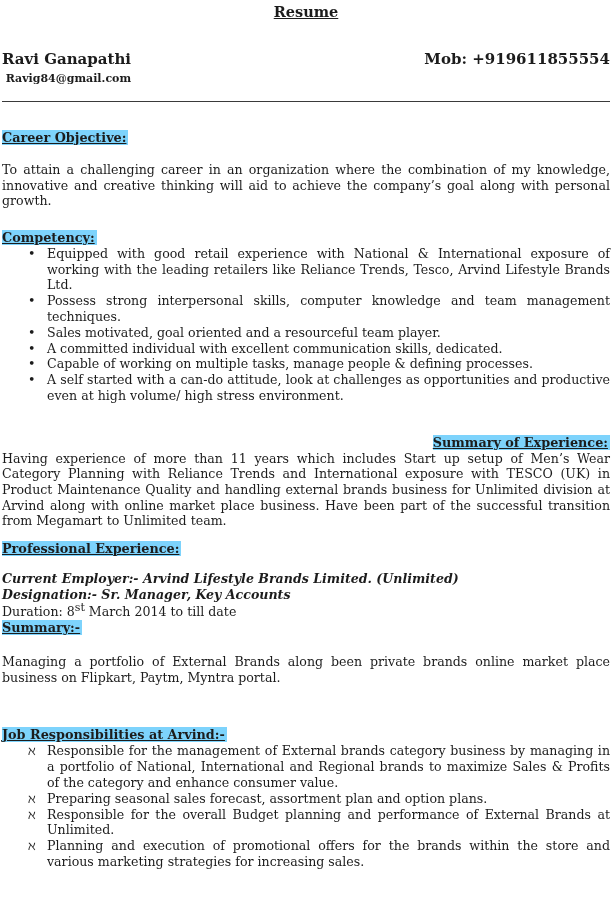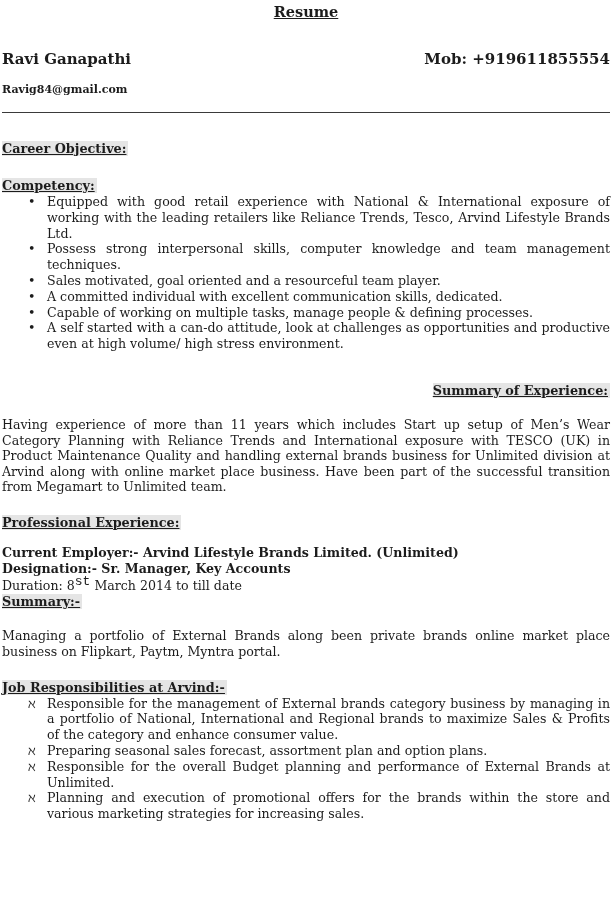--- a/index.html
+++ b/index.html
@@ -23,38 +23,39 @@
     font-weight: bold;
     margin-top: 1px;
   }
   .doc-title .title-text { text-decoration: underline; }
 
   .header-row {
     display: flex;
     justify-content: space-between;
     align-items: flex-start;
     margin-top: 30px;
+    text-align: right;
   }
   .person-name { font-size: 15px; font-weight: bold; }
   .person-mobile { font-size: 15px; font-weight: bold; }
-  .person-email { font-size: 11px; font-weight: bold; margin-top: 15px; }
+  .person-email { font-size: 11px; font-weight: bold; margin-top: 4px; }
 
   .rule {
     border: none;
     border-top: 1.6px solid #3a3a3a;
     margin: 16px 0 0 0;
   }
 
   .sec-heading {
     font-size: 12.8px;
     font-weight: bold;
     line-height: 16px;
   }
   .sec-heading .hl {
-    background: #e5e5e5;
+    background: #7dd3fc;
     text-decoration: underline;
     padding: 0 2px 0 0;
   }
 
   .body-text {
     font-size: 12.6px;
     line-height: 15.6px;
     text-align: justify;
     margin: 0;
   }
@@ -71,35 +72,35 @@
     line-height: 15.8px;
     text-align: justify;
   }
   .bullet-glyph {
     position: absolute;
     left: 26px;
     top: 0;
   }
 
   .employer-block { font-size: 12.6px; line-height: 16.5px; }
-  .employer-line-bold { font-weight: bold; }
-  sup { font-size: 13px; line-height: 0; font-family: Liberation Mono, monospace; }
+  .employer-line-bold { font-weight: bold; font-style: italic; }
+  sup { font-size: 11px; line-height: 0; }
 
   
   .mt-career    { margin-top: 28px; }
   .mt-para1     { margin-top: 16px; }
   .mt-compet    { margin-top: 21px; }
   .mt-bullets1  { margin-top: 15px; }
   .mt-sumexp    { margin-top: 31px; text-align: right; }
-  .mt-para2     { margin-top: 18px; }
-  .mt-profexp   { margin-top: 20px; }
+  .mt-para2     { }
+  .mt-profexp   { margin-top: 12px; }
   .mt-employer  { margin-top: 14px; }
   .mt-summary2  { }
   .mt-para3     { margin-top: 18px; }
-  .mt-jobresp   { margin-top: 20px; text-decoration: underline; }
+  .mt-jobresp   { margin-top: 42px; text-decoration: underline; }
   .mt-bullets2  { margin-top: 15px; }
 </style>
 </head>
 <body>
 
 <div class="page">
 
   <div class="doc-title">
     <span class="title-text">Resume</span>
   </div>
@@ -110,20 +111,21 @@
       <div class="person-email">Ravig84@gmail.com</div>
     </div>
     <div class="person-mobile">Mob: +919611855554</div>
   </div>
 
   <hr class="rule">
 
   <div class="sec-heading mt-career">
     <span class="hl">Career Objective:</span>
   </div>
+  <p class="body-text mt-para1">To attain a challenging career in an organization where the combination of my knowledge, innovative and creative thinking will aid to achieve the company’s goal along with personal growth.</p>
 
   <div class="sec-heading mt-compet">
     <span class="hl">Competency:</span>
   </div>
   <ul class="bullets mt-bullets1">
     <li><span class="bullet-glyph">•</span><span>Equipped with good retail experience with National &amp; International exposure of working with the leading retailers like Reliance Trends, Tesco, Arvind Lifestyle Brands Ltd.</span></li>
     <li><span class="bullet-glyph">•</span><span>Possess strong interpersonal skills, computer knowledge and team management techniques.</span></li>
     <li><span class="bullet-glyph">•</span><span>Sales motivated, goal oriented and a resourceful team player.</span></li>
     <li><span class="bullet-glyph">•</span><span>A committed individual with excellent communication skills, dedicated.</span></li>
     <li><span class="bullet-glyph">•</span><span>Capable of working on multiple tasks, manage people &amp; defining processes.</span></li>

